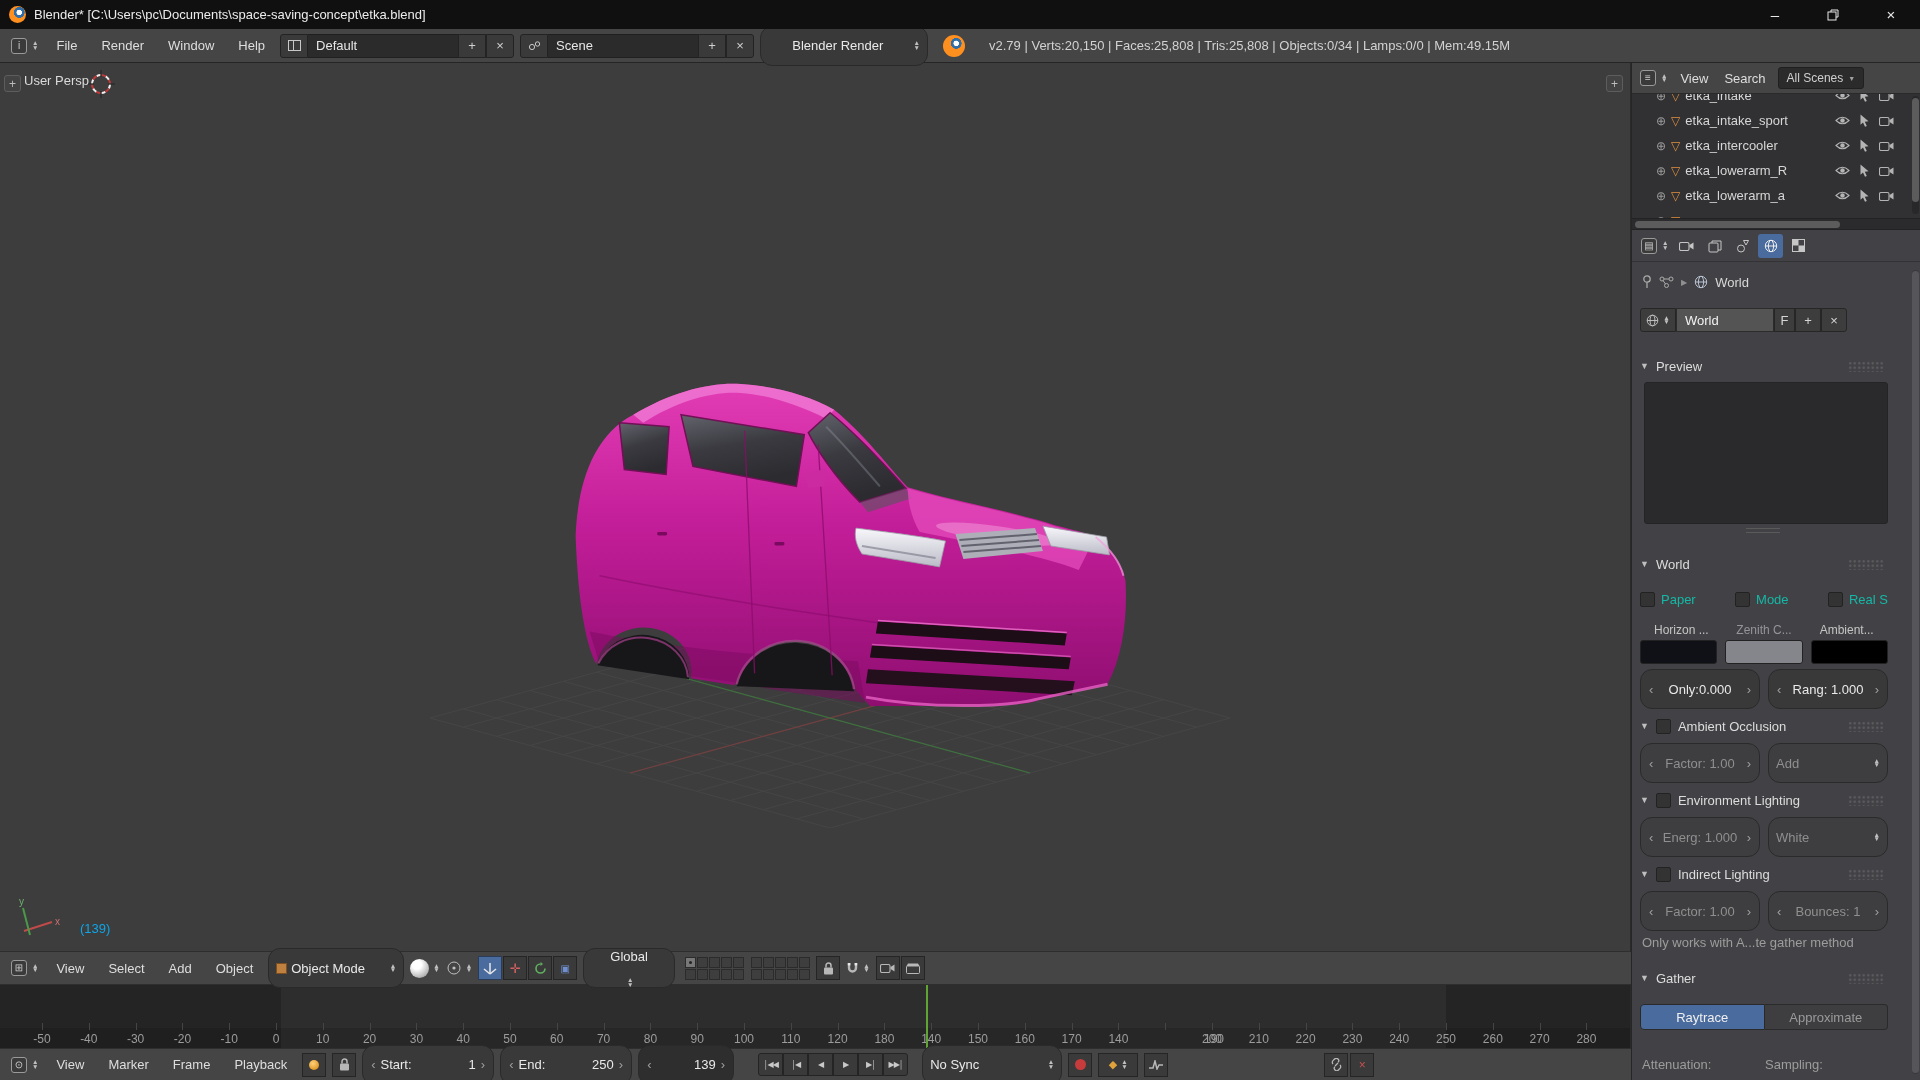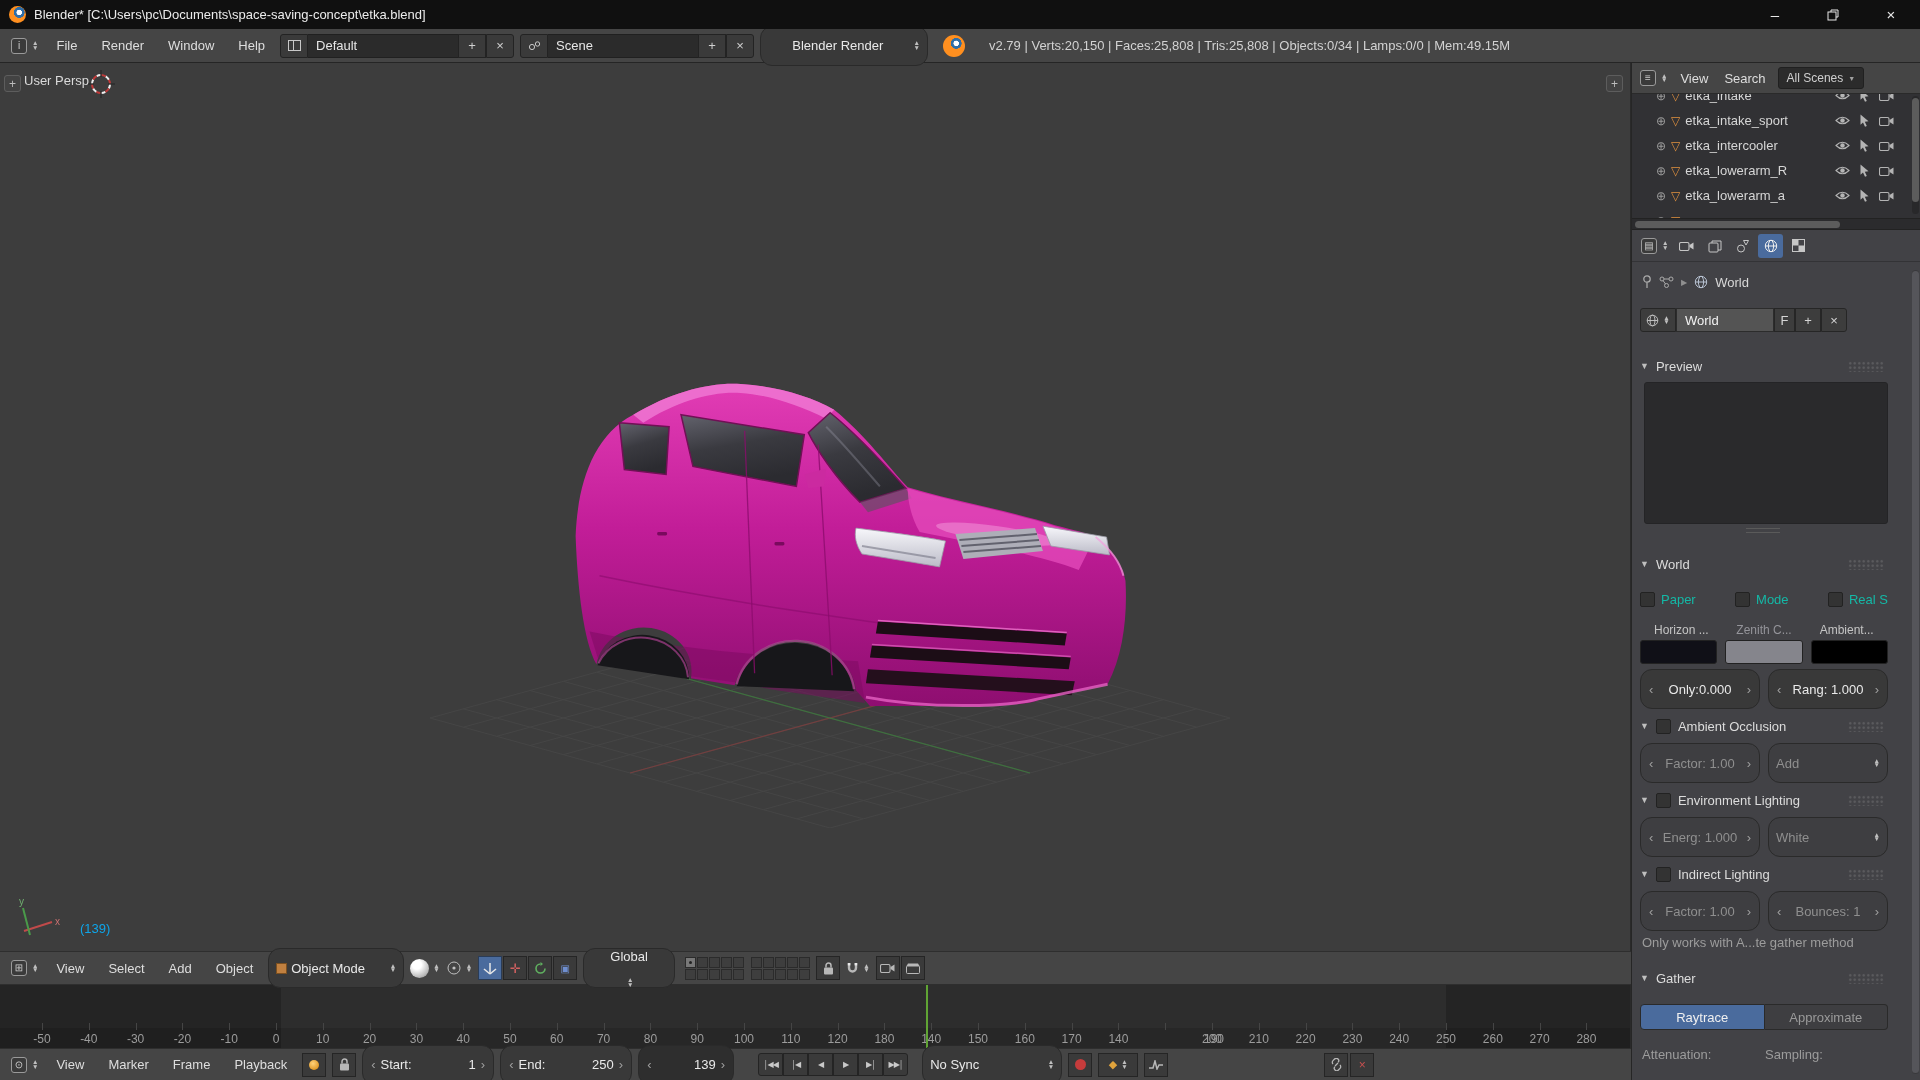--- a/index.html
+++ b/index.html
@@ -113,21 +113,21 @@
   .seg.on { color:#f0f0f0; }
   .seg.off { background:#3e3e41; color:#9a9a9a; border-left:none; border-radius:0 4px 4px 0; }
   .seg.first { border-radius:4px 0 0 4px; }
   .note-text { margin:0 32px 0 10px; font-size:13px; color:#9c9c9c; height:20px; display:flex; align-items:center; }
   .glabels { display:flex; margin:0 32px 0 10px; height:24px; align-items: center; }
   .glabels span { flex:1; font-size:13px; color:#9c9c9c; }
   .crumb { display:flex; align-items:center; gap:7px; padding:0 10px; height:32px; margin-top:4px; }
   .crumb .sep { color:#909090; font-size:8px; }
   .props-vscroll { position:absolute; right:1px; top:40px; bottom:6px; width:7px; background:#3a3a3d; border-radius:4px; }
   .props-vscroll .thumb { position:absolute; left:0; top:1px; bottom:1px; width:7px; background:#55555a; border-radius:4px; }
-  .mt6{margin-top:12px}.mt8{margin-top:8px}.mt10{margin-top:10px}.mt12{margin-top:12px}.mt14{margin-top:14px}.mt18{margin-top:18px}
+  .mt6{margin-top:22px}.mt8{margin-top:8px}.mt10{margin-top:10px}.mt12{margin-top:12px}.mt14{margin-top:14px}.mt18{margin-top:18px}
 </style>
 </head>
 <body>
 
 <div id="app">
 
   <div class="titlebar">
     <span class="blender-badge"></span>
     <span class="title">Blender* [C:\Users\pc\Documents\space-saving-concept\etka.blend]</span>
     <span class="win-controls">

